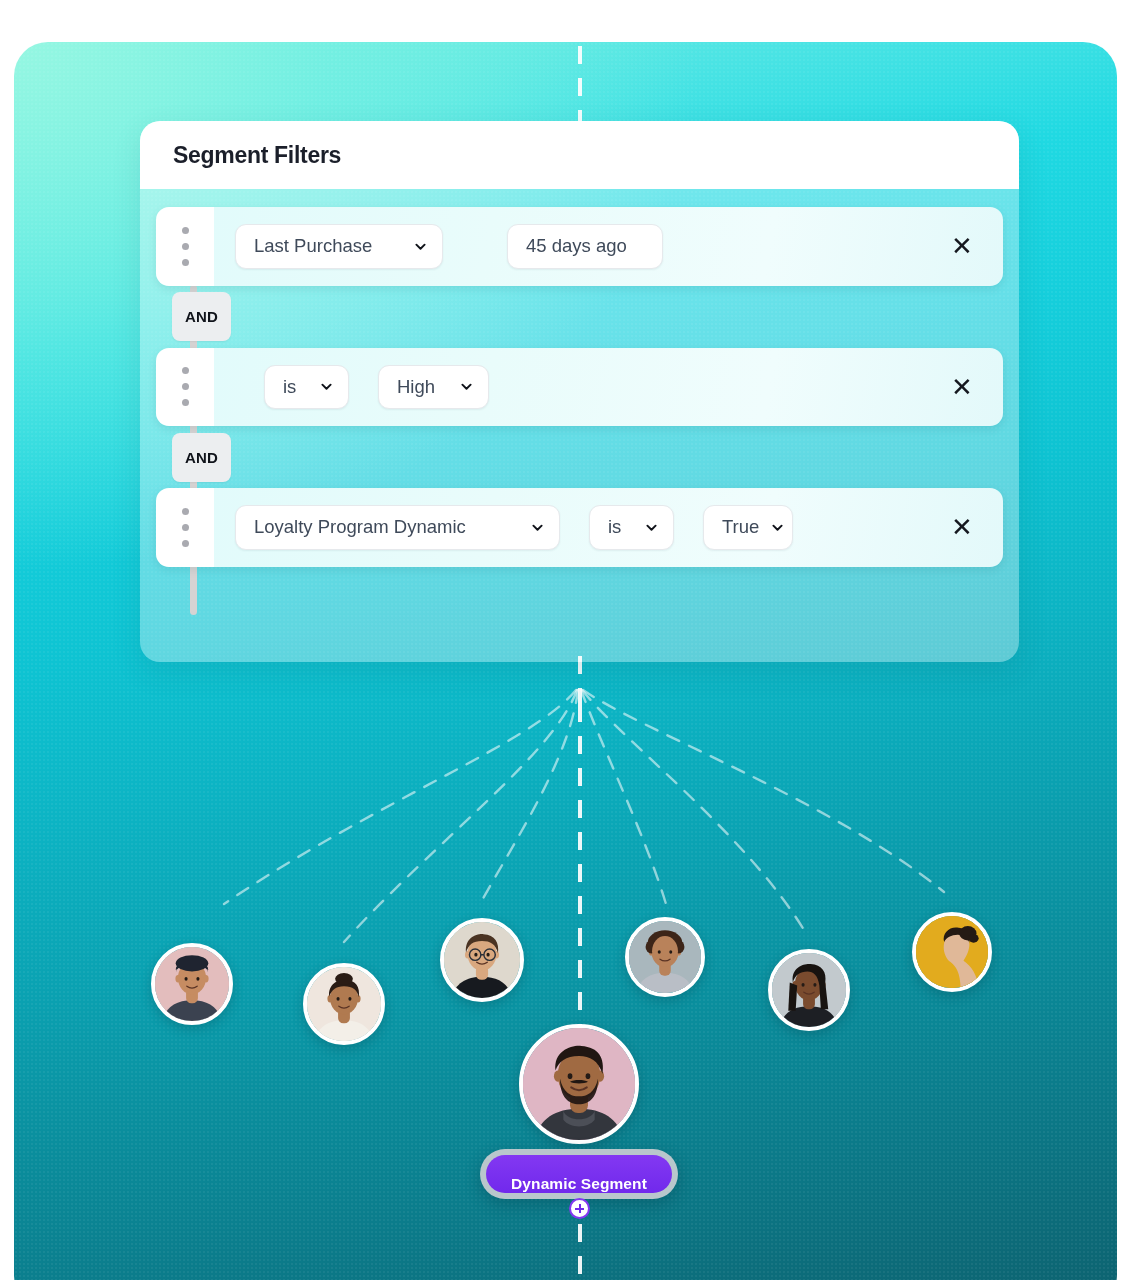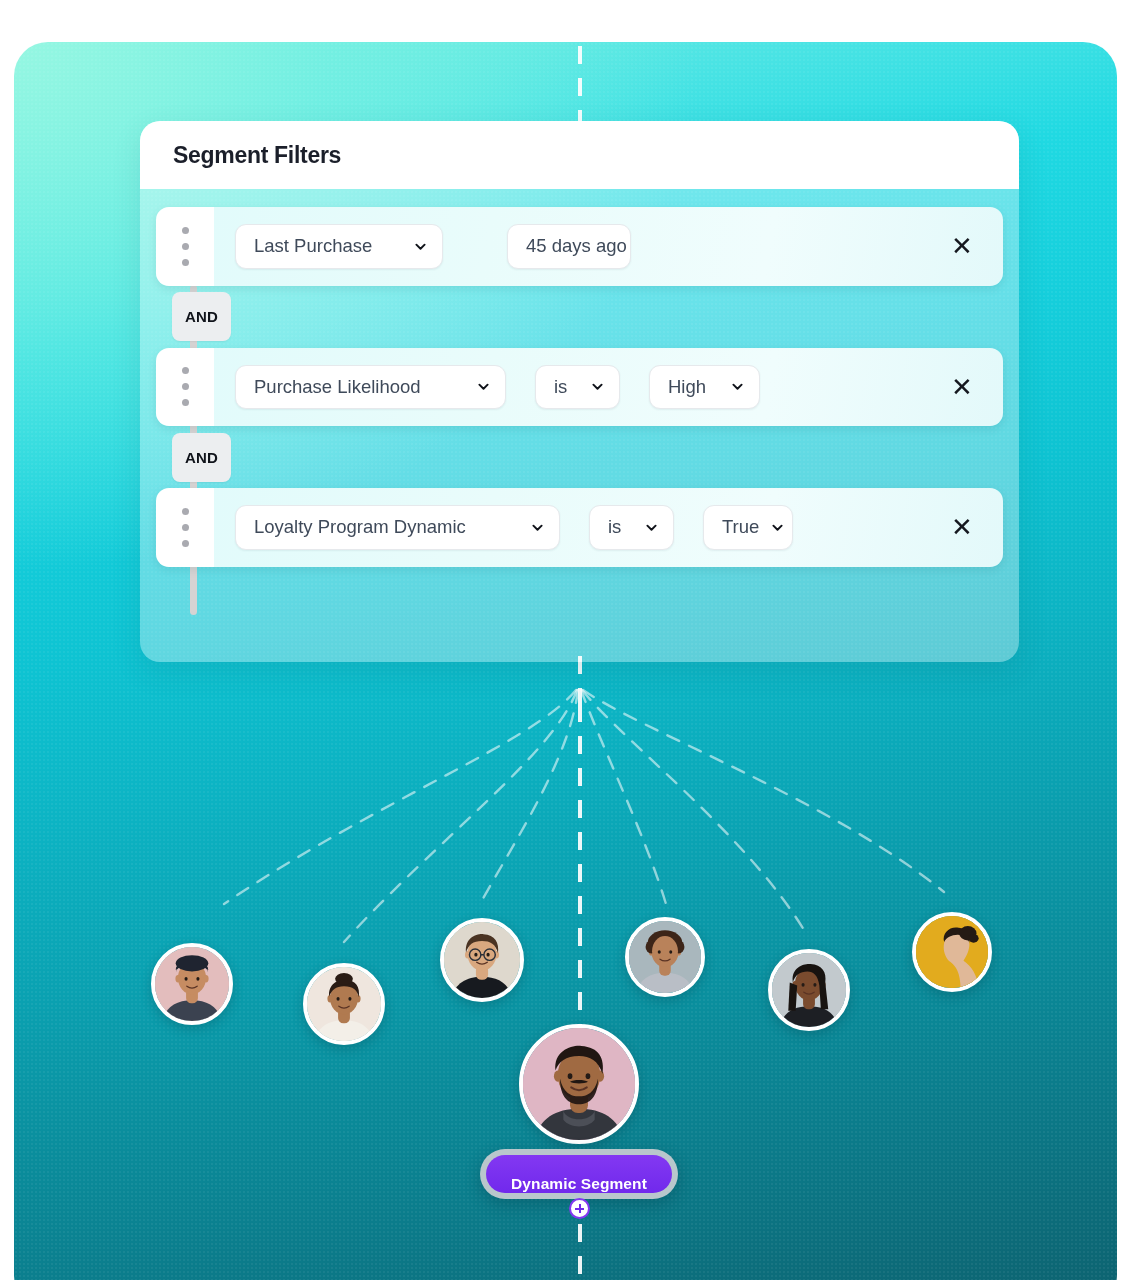--- a/index.html
+++ b/index.html
@@ -335,48 +335,40 @@
             <div class="sel" style="width:208px">
               <span class="sel-label">Last Purchase</span>
               <span class="chev">
                   <svg viewBox="0 0 12 12">
                     <path d="M1.5 4 L6 8.5 L10.5 4" fill="none" stroke="#10131a" stroke-width="2.1" stroke-linecap="round" stroke-linejoin="round"></path>
                   </svg>
                 </span>
             </div>
             <div class="field-gap"></div>
             <div class="field-gap"></div>
-            <div class="sel" style="width:124px; justify-content:flex-start">
+            <div class="sel" style="width:156px; justify-content:flex-start">
               <span class="sel-label">45 days ago</span>
             </div>
             <div class="row-close">
               <span class="close-x">✕</span>
             </div>
           </div>
         </div>
 
         <div class="and-wrap">
           <span class="and-pill">AND</span>
         </div>
 
         <div class="filter-row">
           <div class="row-handle">
             <span class="handle-dot"></span>
             <span class="handle-dot"></span>
             <span class="handle-dot"></span>
           </div>
           <div class="row-fields">
-            <div class="sel" style="width:271px">
-              <span class="sel-label">Purchase Likelihood</span>
-              <span class="chev">
-                  <svg viewBox="0 0 12 12">
-                    <path d="M1.5 4 L6 8.5 L10.5 4" fill="none" stroke="#10131a" stroke-width="2.1" stroke-linecap="round" stroke-linejoin="round"></path>
-                  </svg>
-                </span>
-            </div>
             <div class="field-gap-sm"></div>
             <div class="sel" style="width:85px">
               <span class="sel-label">is</span>
               <span class="chev">
                   <svg viewBox="0 0 12 12">
                     <path d="M1.5 4 L6 8.5 L10.5 4" fill="none" stroke="#10131a" stroke-width="2.1" stroke-linecap="round" stroke-linejoin="round"></path>
                   </svg>
                 </span>
             </div>
             <div class="field-gap-sm"></div>

